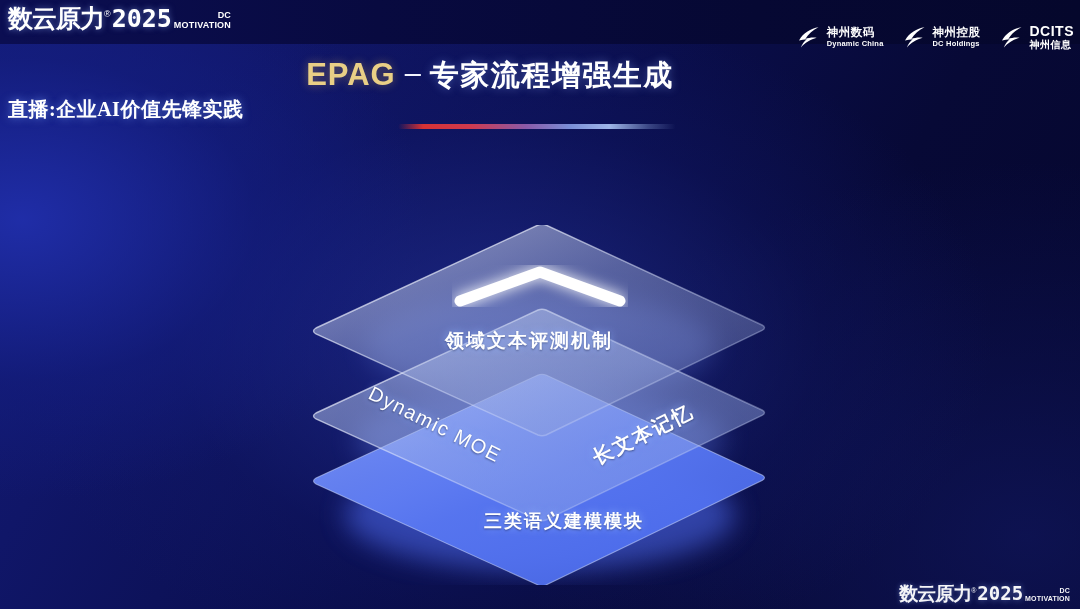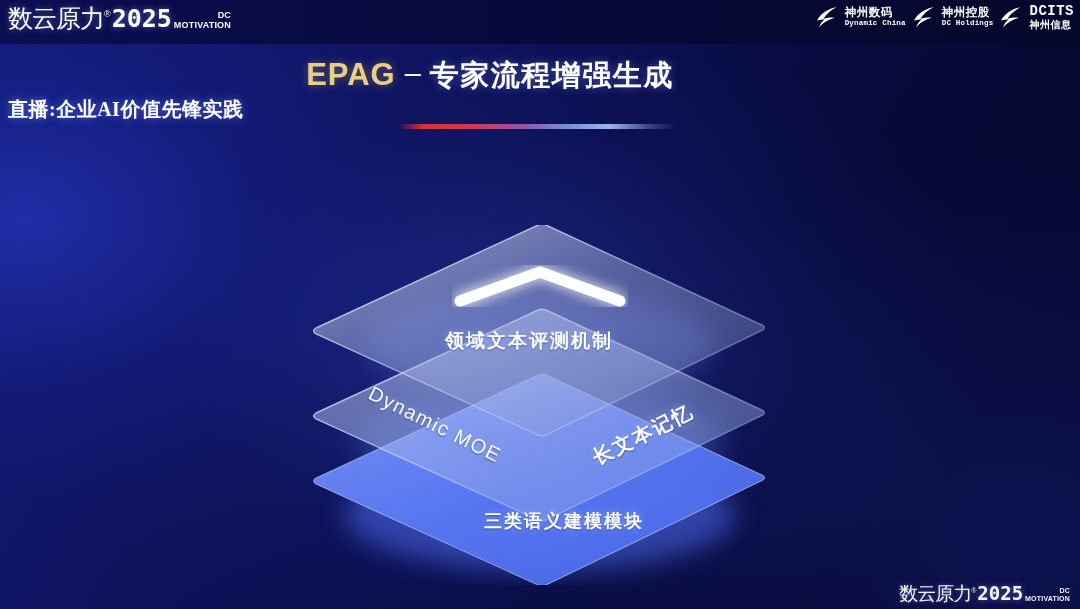--- a/index.html
+++ b/index.html
@@ -20,21 +20,21 @@
   
   #topbar{
     position:absolute;left:0;top:0;width:1080px;height:44px;
     background:linear-gradient(90deg,#0b0e52 0%,#080a40 35%,#060833 70%,#05072c 100%);
   }
   #brand-logo{
     position:absolute;left:8px;top:3px;height:28px;
     display:flex;align-items:flex-end;color:#fff;white-space:nowrap;
   }
   .bl-cn{
-    font-size:25px;font-weight:400;letter-spacing:-1px;line-height:25px;
+    font-size:25px;font-weight:700;letter-spacing:-1px;line-height:25px;
     font-family:"DejaVu Sans","Liberation Sans",sans-serif;
     text-shadow:0 0 6px rgba(150,180,255,.55);
     margin-top:12px;
   }
   .bl-reg{font-size:9px;line-height:9px;vertical-align:top;margin:0 1px 12px 0;}
   .bl-year{
     font-size:25px;font-weight:700;line-height:25px;letter-spacing:0px;
     font-family:"DejaVu Sans Mono","Liberation Mono",monospace;
     text-shadow:0 0 6px rgba(150,180,255,.55);
   }
@@ -45,37 +45,36 @@
   #livetitle{
     position:absolute;left:8px;top:50px;
     font-size:20px;font-weight:700;color:#ffffff;letter-spacing:.5px;
     font-family:Liberation Serif, serif;
     text-shadow:0 0 8px rgba(120,160,255,.6);
     white-space:nowrap;
     margin-top:46px;
   }
   
   #partner-logos{
-    position:absolute;right:6px;top:0;height:34px;
-    display:flex;align-items:center;gap:5px;
+    position:absolute;right:6px;top:20px;height:34px;
+    display:flex;align-items:center;gap:18px;
   }
   .plogo{display:flex;align-items:center;gap:5px;}
   .pmark{
     width:26px;height:26px;position:relative;flex:none;
   }
   .pmark svg{display:block;}
   .ptxt{display:flex;flex-direction:column;justify-content:center;line-height:1;}
   .ptxt .cn{
     font-size:11.5px;font-weight:700;color:#ffffff;letter-spacing:.5px;
     font-family:"DejaVu Sans","Liberation Sans",sans-serif;white-space:nowrap;
   }
   .ptxt .en{
     font-size:7.5px;font-weight:700;color:#ffffff;margin-top:2px;letter-spacing:.2px;
     white-space:nowrap;
-    font-family:Liberation Mono, monospace;
   }
   .ptxt.rev .cn{order:2;margin-top:2px;font-size:10px;}
   .ptxt.rev .en{order:1;margin-top:0;font-size:14px;letter-spacing:.5px;}
   
   #headline{
     position:absolute;left:0;top:56px;width:980px;text-align:center;
     pointer-events:none;
   }
   #headline .inner{display:inline-block;white-space:nowrap;}
   #epag{

